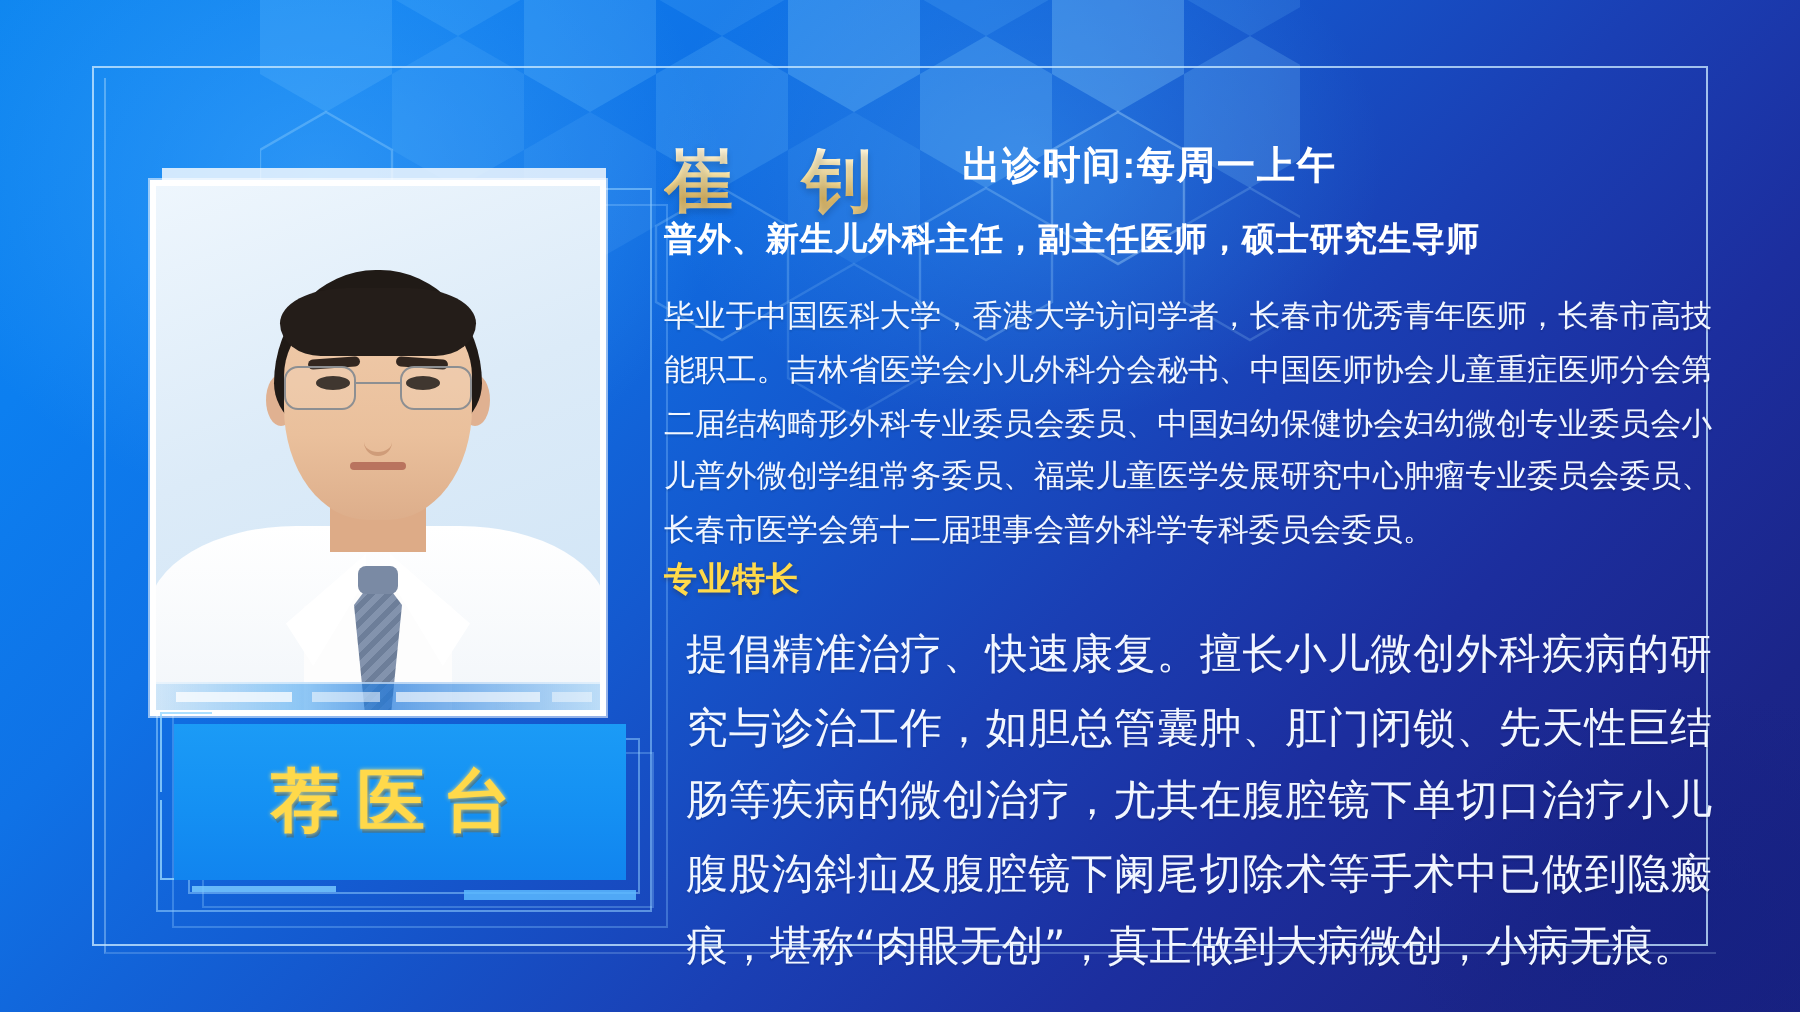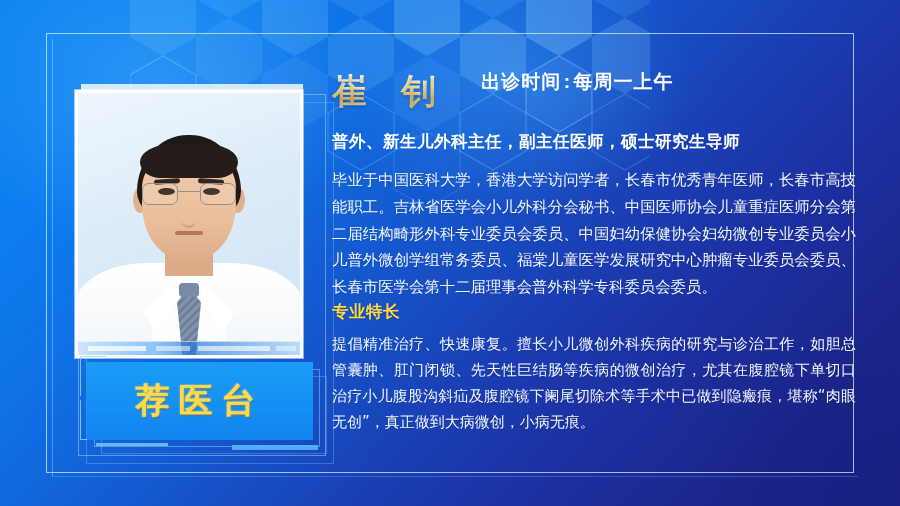--- a/index.html
+++ b/index.html
@@ -255,25 +255,24 @@
     background: linear-gradient(180deg, #fff7de 0%, #ffe9a8 40%, #e6bf6a 72%, #f3d793 100%);
     -webkit-background-clip: text; background-clip: text;
     color: transparent;
     text-shadow: 0 2px 3px rgba(0,0,0,.16);
     font-family: "DejaVu Sans", "Liberation Sans", sans-serif;
   }
   .clinic-hours {
     font-size: 19px; font-weight: 700; letter-spacing: 1px;
     color: #ffffff; line-height: 1;
     padding-bottom: 4px;
-    font-family: Liberation Mono, monospace;
+    font-family: Liberation Sans, sans-serif;
   }
 
   .subtitle {
-    margin-top: 22px;
     font-size: 16.5px; font-weight: 700; letter-spacing: .5px;
     color: #ffffff;
     font-family: "DejaVu Sans", "Liberation Sans", sans-serif;
   }
 
   .bio {
     margin-top: 14px;
     font-size: 15.4px; line-height: 1.74;
     color: #f2f7ff; text-align: justify;
     font-family: "DejaVu Sans", "Liberation Sans", sans-serif;
@@ -282,24 +281,25 @@
 
   .section-head {
     font-size: 16.5px; font-weight: 700; letter-spacing: .5px;
     color: #ffd94a;
     text-shadow: 0 1px 2px rgba(60,35,0,.35);
     font-family: "DejaVu Sans", "Liberation Sans", sans-serif;
   }
 
   .expertise {
     margin-top: 8px;
-    font-size: 15px; line-height: 1.74;
+    font-size: 21px; line-height: 1.74;
     color: #f2f7ff; text-align: justify;
     font-family: "DejaVu Sans", "Liberation Sans", sans-serif;
     text-shadow: 0 1px 1px rgba(0,0,0,.12);
+    margin-left: 11px;
   }
 </style>
 </head>
 <body>
 
 <div id="poster">
 
   <div class="bloom b1"></div>
   <div class="bloom b2"></div>
   <div class="bloom b3"></div>

